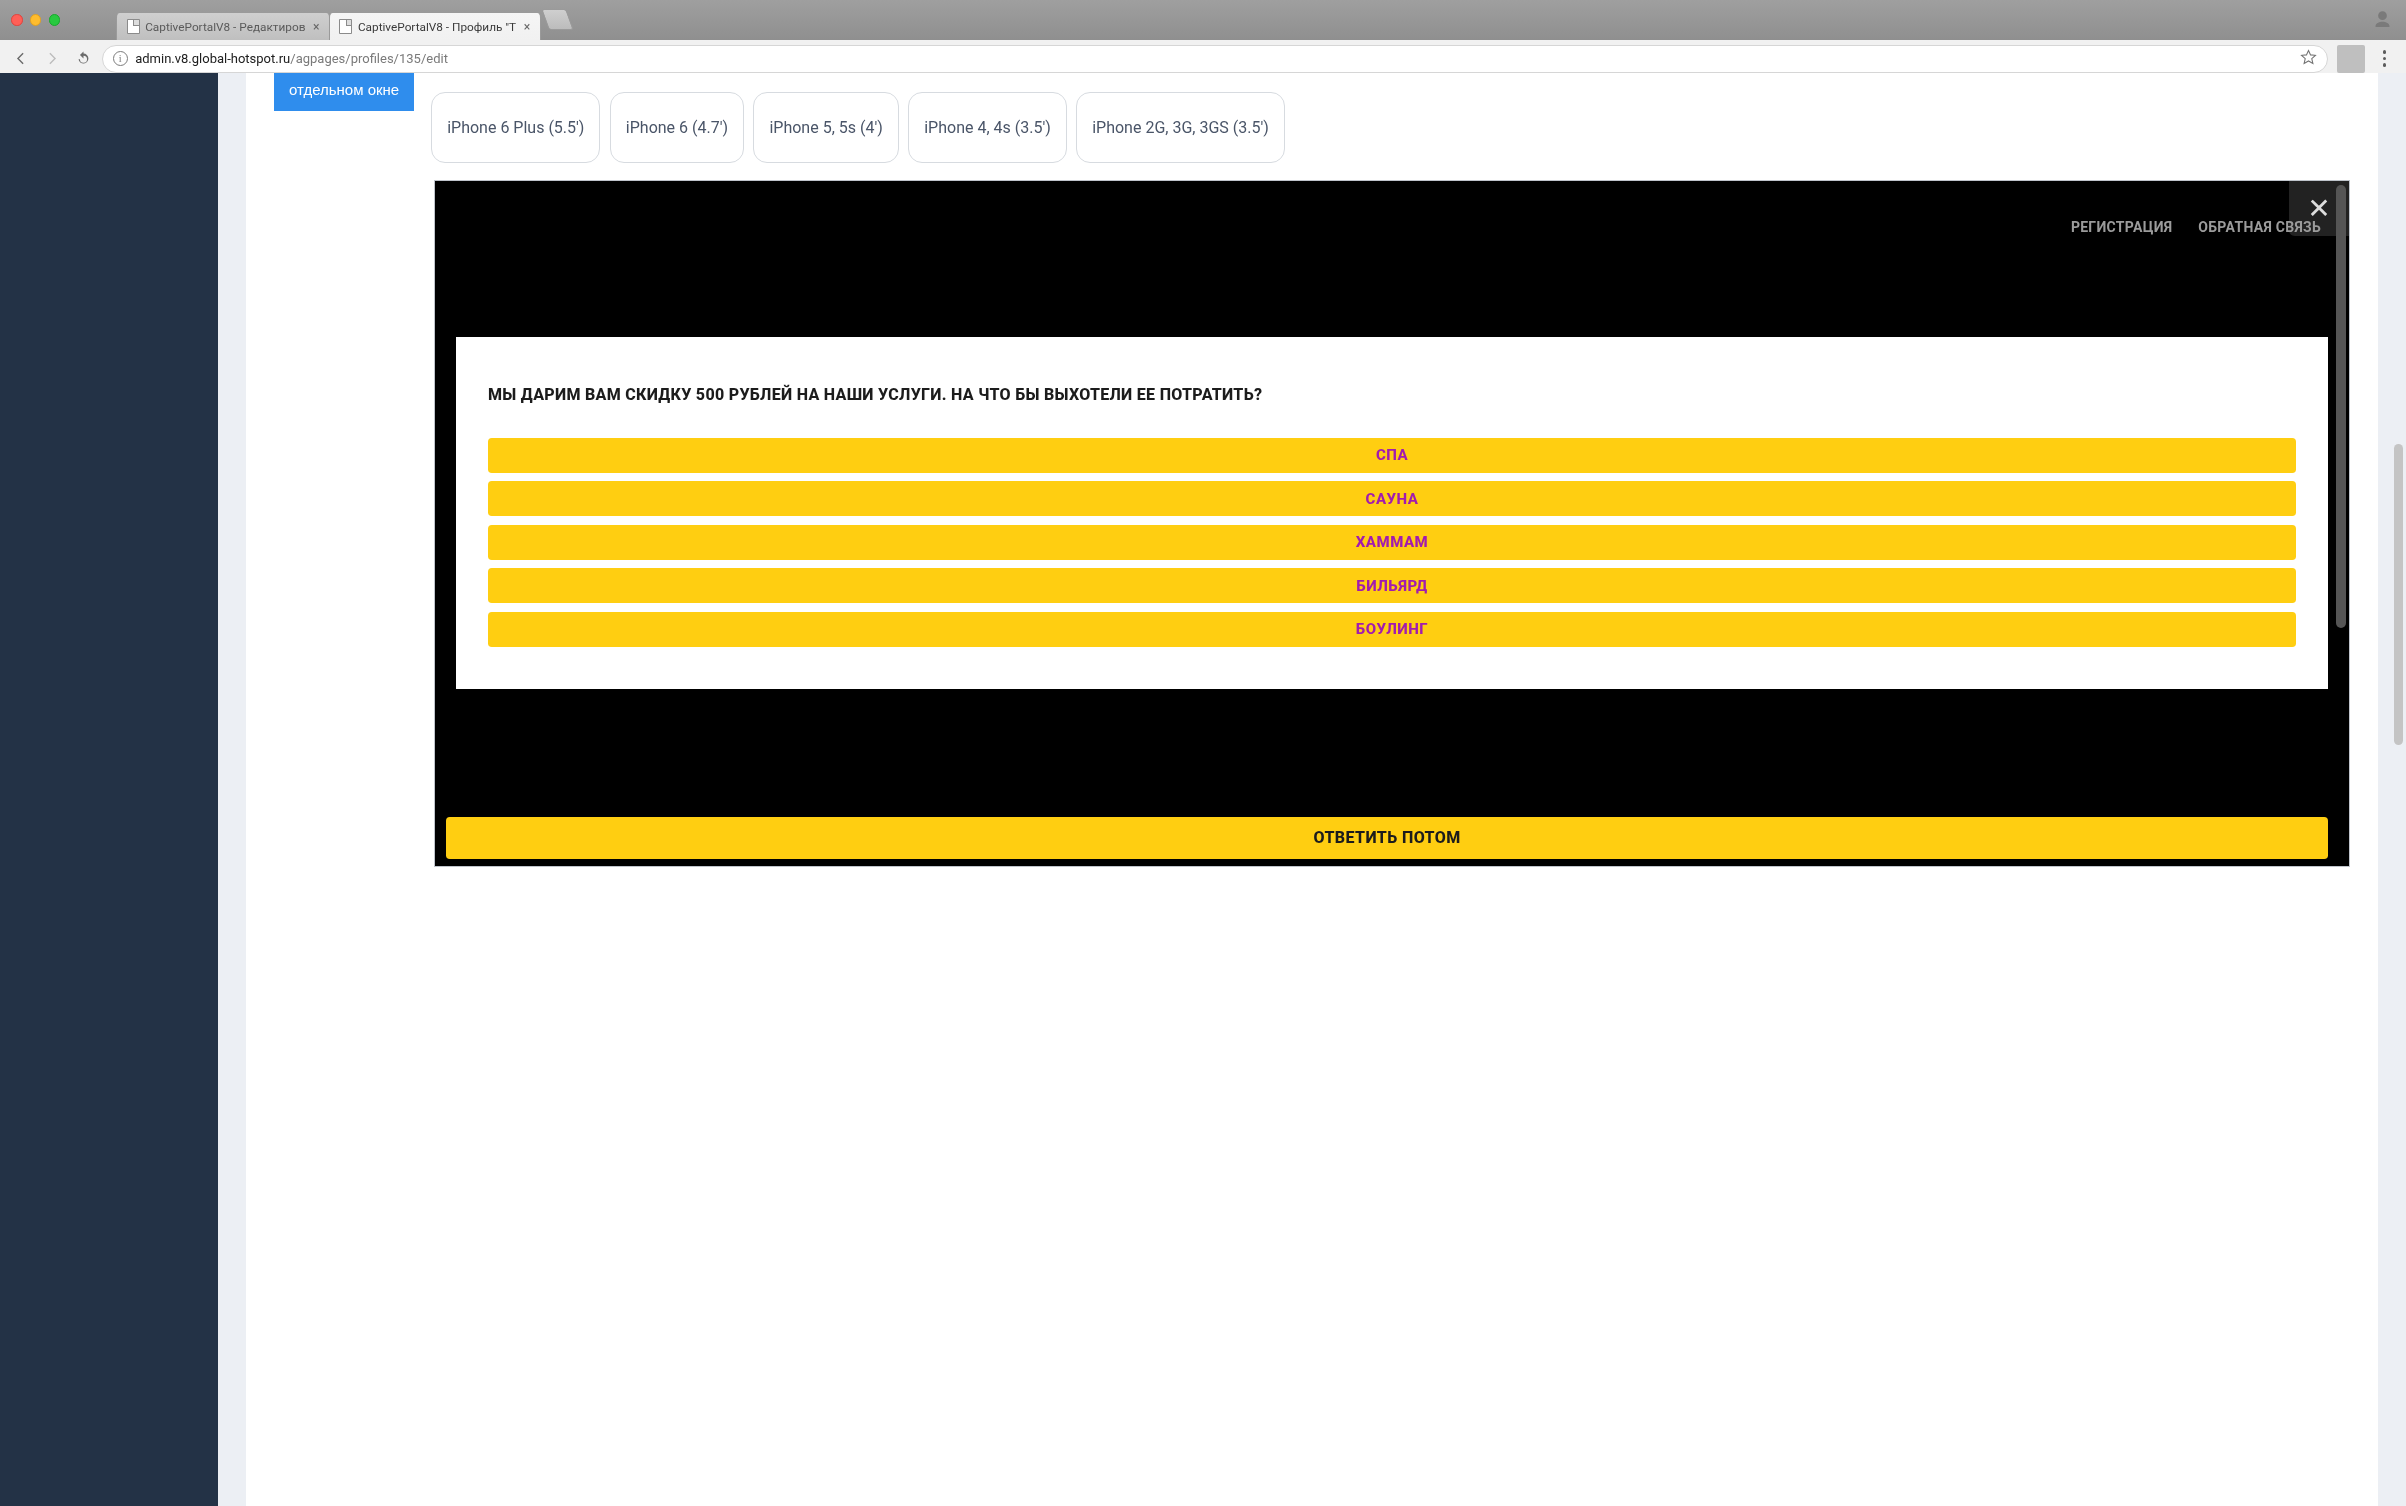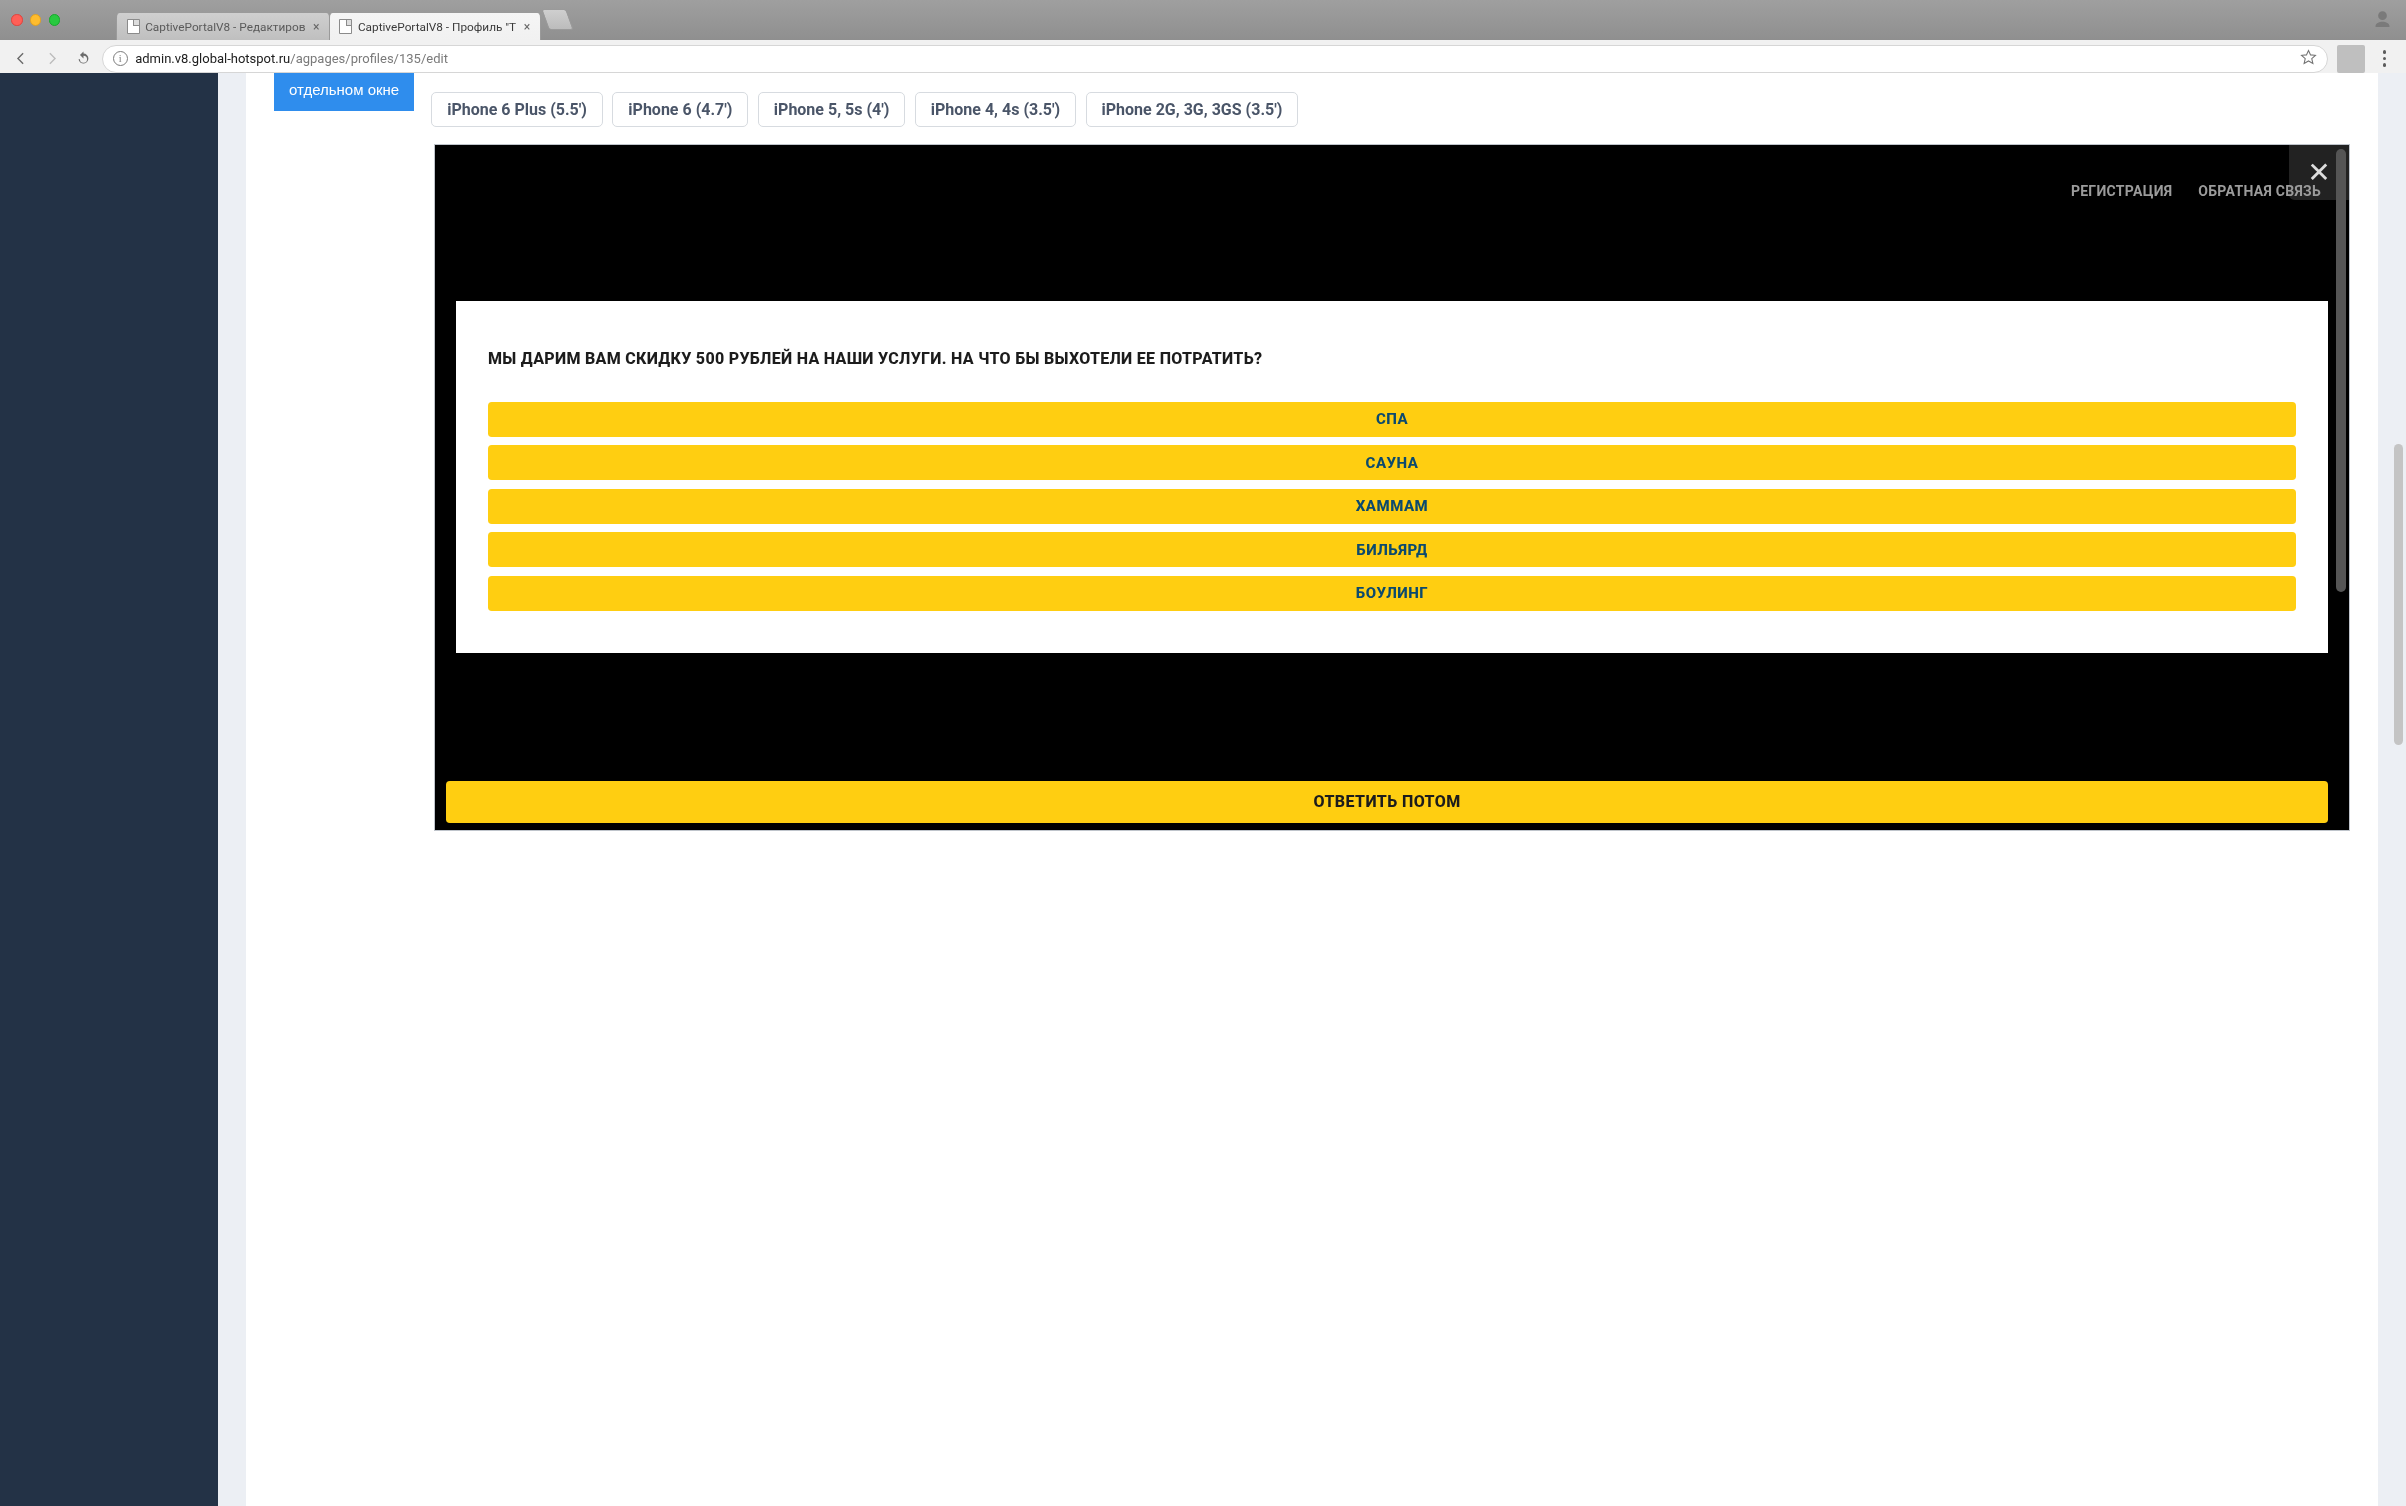--- a/index.html
+++ b/index.html
@@ -194,26 +194,25 @@
     line-height:1.25;
   }
   .device-pills {
     display:flex;
     gap:9.4px;
     flex-wrap:wrap;
     padding-top:19px;
   }
   .pill {
     border:0.9px solid #d7dbe0;
-    border-radius:5px;
+    border-radius:14px;
     background:#fff;
     color:#4a5568;
     font-size:16px;
-    padding:7px 15px;
-    font-weight:bold;
+    padding:25px 15px;
   }
 
   
   .preview {
     margin:0 28px 0 188px;
     border:1.9px solid #bfc4cb;
     background:#000;
     position:relative;
     height:687px;
     overflow:hidden;
@@ -249,21 +248,21 @@
     text-align:left;
     font-weight:800;
     font-size:16px;
     letter-spacing:0.3px;
     color:#1c1c1c;
     margin-bottom:32px;
     line-height:1.35;
   }
   .poll-opt {
     background:#ffce11;
-    color:#0c4a6e;
+    color:#a21caf;
     text-align:center;
     font-weight:800;
     font-size:15px;
     letter-spacing:0.5px;
     border-radius:3.8px;
     padding:8.5px 0;
     margin-bottom:8.5px;
   }
 
   .answer-later {

